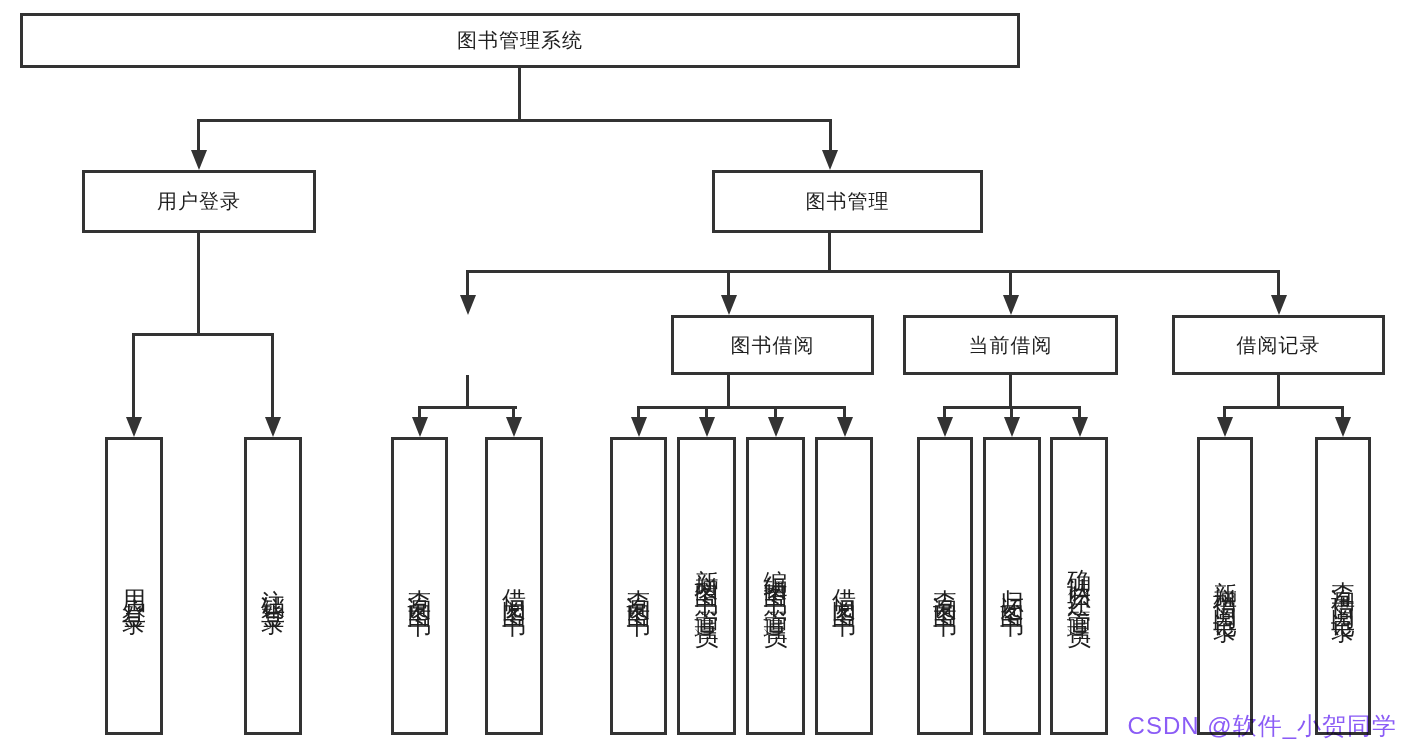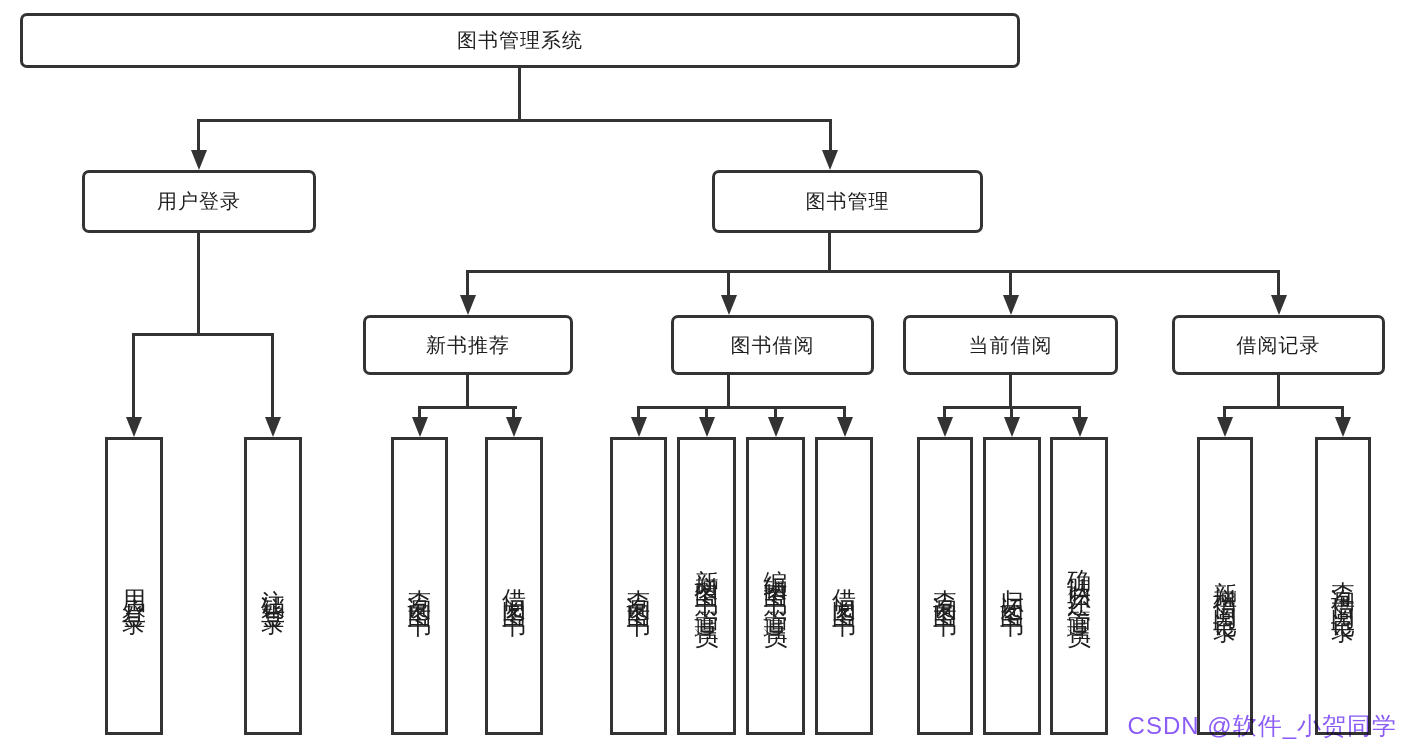--- a/index.html
+++ b/index.html
@@ -13,21 +13,21 @@
   .box{
     position:absolute;
     box-sizing:border-box;
     border:3px solid #333333;
     background:#ffffff;
     display:flex;
     align-items:center;
     justify-content:center;
     color:#1f1f1f;
   }
-  .hbox{font-size:20px;letter-spacing:1px;border-radius:7px;}
+  .hbox{font-size:20px;letter-spacing:1px;}
   .vbox span{
     writing-mode:vertical-rl;
     text-orientation:mixed;
     font-size:24px;
     letter-spacing:8px;
     line-height:1;
     white-space:nowrap;
   }
   .v{position:absolute;width:3px;background:#333333;}
   .h{position:absolute;height:3px;background:#333333;}
@@ -57,23 +57,20 @@
     <span>图书管理系统</span>
   </div>
 
   <div class="box hbox" style="left:82px;top:170px;width:234px;height:63px;">
     <span>用户登录</span>
   </div>
   <div class="box hbox" style="left:712px;top:170px;width:271px;height:63px;">
     <span>图书管理</span>
   </div>
 
-  <div class="box hbox" style="left:363px;top:315px;width:210px;height:60px;">
-    <span>新书推荐</span>
-  </div>
   <div class="box hbox" style="left:627px;top:315px;width:203px;height:60px;margin-left:44px;">
     <span>图书借阅</span>
   </div>
   <div class="box hbox" style="left:903px;top:315px;width:215px;height:60px;align-items:center;">
     <span>当前借阅</span>
   </div>
   <div class="box hbox" style="left:1172px;top:315px;width:213px;height:60px;">
     <span>借阅记录</span>
   </div>
 

